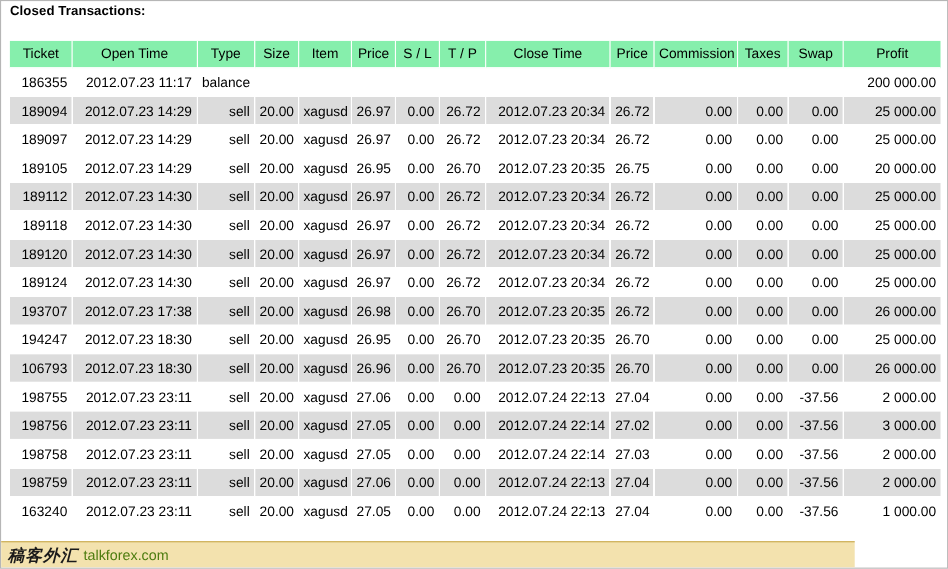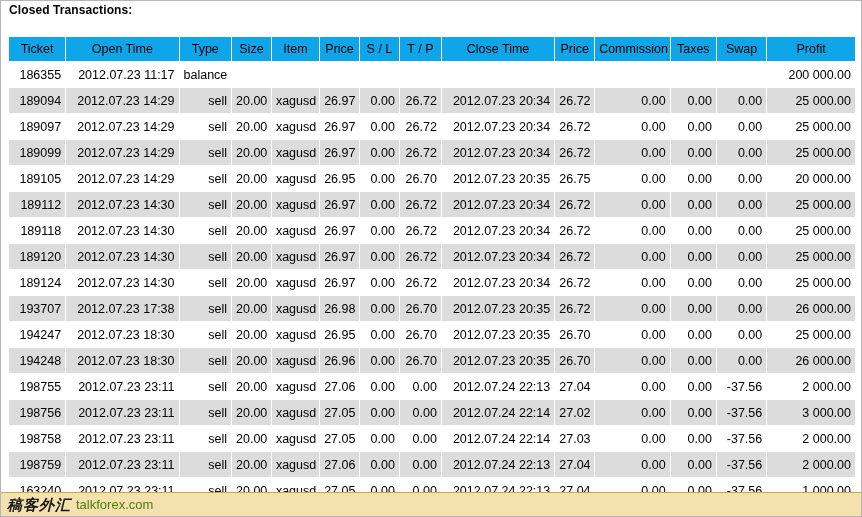--- a/index.html
+++ b/index.html
@@ -33,21 +33,21 @@
   }
   table.report {
     width: 846px;
     margin: 0 8px;
     border-collapse: collapse;
     table-layout: fixed;
     font-size: 12.5px;
     color: #000000;
   }
   table.report th {
-    background: #0ea5e9;
+    background: #86efac;
     font-weight: normal;
     font-size: 12.5px;
     text-align: center;
     height: 24px;
     padding: 0 4px;
     border-right: 1px solid #ffffff;
     border-bottom: 1px solid #ffffff;
     white-space: nowrap;
     color: #000000;
   }
@@ -64,21 +64,21 @@
   table.report td:last-child { border-right: none; }
   tr.row-odd td { background: #ffffff; }
   tr.row-even td { background: #dcdcdc; }
   .ta-r { text-align: right; }
   .ta-c { text-align: right; }
   .ta-l { text-align: left; }
   .watermark {
     position: absolute;
     left: 0;
     bottom: 0;
-    width: 862px;
+    width: 776px;
     height: 24px;
     background: #f3e2ae;
     border-top: 1px solid #c9a84c;
     box-sizing: border-box;
     display: flex;
     align-items: center;
   }
   .wm-cn {
     font-family: "DejaVu Sans", sans-serif;
     font-size: 15px;
@@ -188,36 +188,20 @@
             <td class="ta-r">26.97</td>
             <td class="ta-r">0.00</td>
             <td class="ta-r">26.72</td>
             <td class="ta-c">2012.07.23 20:34</td>
             <td class="ta-r">26.72</td>
             <td class="ta-r">0.00</td>
             <td class="ta-r">0.00</td>
             <td class="ta-r">0.00</td>
             <td class="ta-r">25 000.00</td>
           </tr>
-          <tr class="row-even">
-            <td class="ta-r">189099</td>
-            <td class="ta-c">2012.07.23 14:29</td>
-            <td class="ta-r">sell</td>
-            <td class="ta-r">20.00</td>
-            <td class="ta-c">xagusd</td>
-            <td class="ta-r">26.97</td>
-            <td class="ta-r">0.00</td>
-            <td class="ta-r">26.72</td>
-            <td class="ta-c">2012.07.23 20:34</td>
-            <td class="ta-r">26.72</td>
-            <td class="ta-r">0.00</td>
-            <td class="ta-r">0.00</td>
-            <td class="ta-r">0.00</td>
-            <td class="ta-r">25 000.00</td>
-          </tr>
           <tr class="row-odd">
             <td class="ta-r">189105</td>
             <td class="ta-c">2012.07.23 14:29</td>
             <td class="ta-r">sell</td>
             <td class="ta-r">20.00</td>
             <td class="ta-c">xagusd</td>
             <td class="ta-r">26.95</td>
             <td class="ta-r">0.00</td>
             <td class="ta-r">26.70</td>
             <td class="ta-c">2012.07.23 20:35</td>
@@ -317,21 +301,21 @@
             <td class="ta-r">0.00</td>
             <td class="ta-r">26.70</td>
             <td class="ta-c">2012.07.23 20:35</td>
             <td class="ta-r">26.70</td>
             <td class="ta-r">0.00</td>
             <td class="ta-r">0.00</td>
             <td class="ta-r">0.00</td>
             <td class="ta-r">25 000.00</td>
           </tr>
           <tr class="row-even">
-            <td class="ta-r">194248</td>
+            <td class="ta-r">106793</td>
             <td class="ta-c">2012.07.23 18:30</td>
             <td class="ta-r">sell</td>
             <td class="ta-r">20.00</td>
             <td class="ta-c">xagusd</td>
             <td class="ta-r">26.96</td>
             <td class="ta-r">0.00</td>
             <td class="ta-r">26.70</td>
             <td class="ta-c">2012.07.23 20:35</td>
             <td class="ta-r">26.70</td>
             <td class="ta-r">0.00</td>

